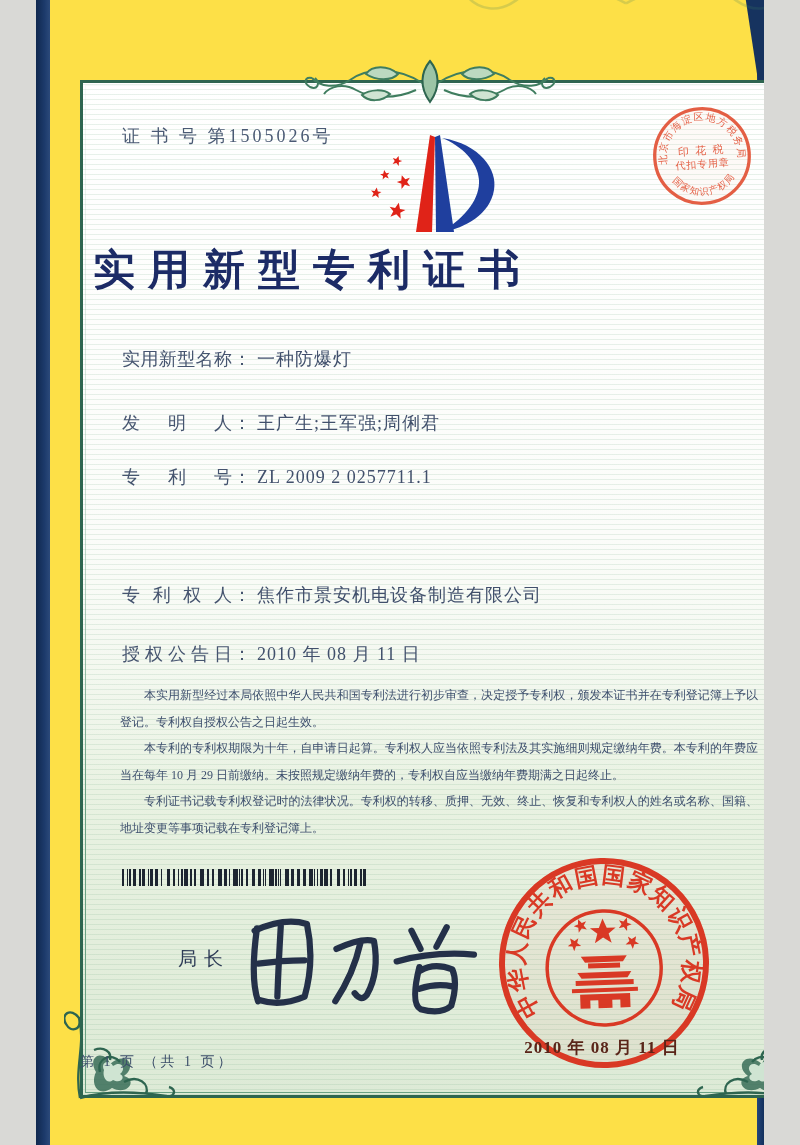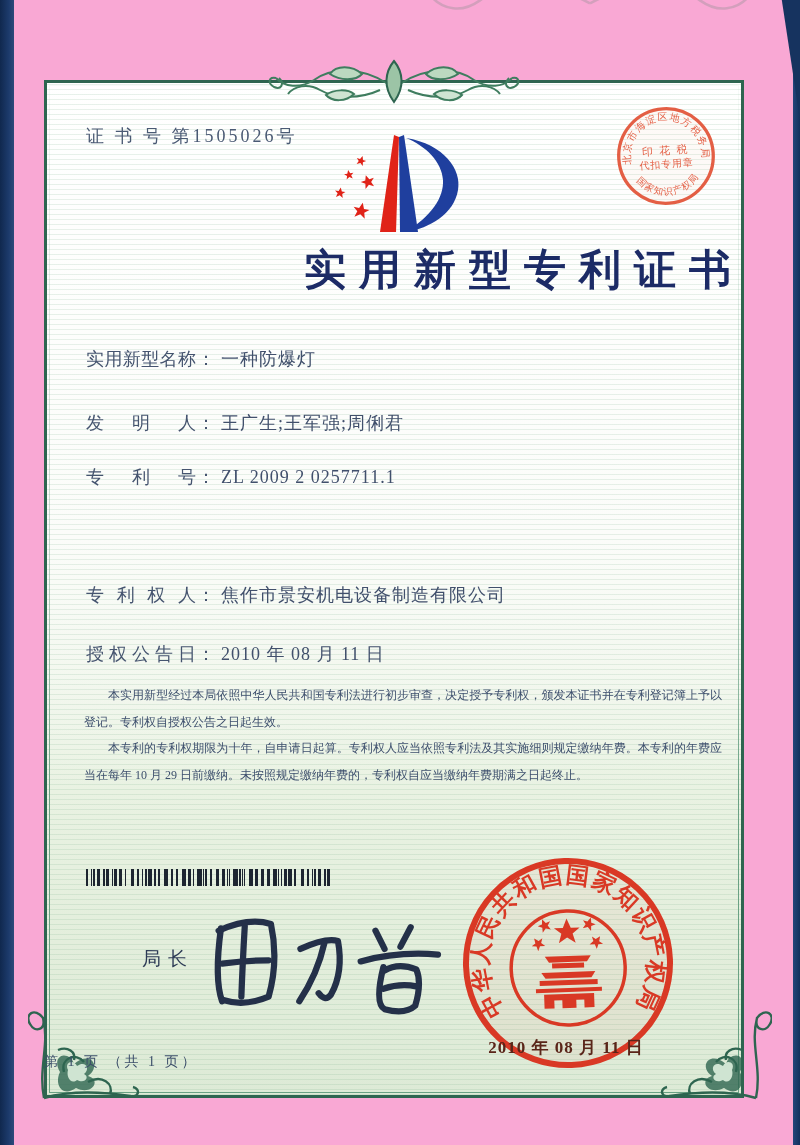--- a/index.html
+++ b/index.html
@@ -1,39 +1,39 @@
 <!DOCTYPE html>
 <html><head>
 <meta charset="utf-8">
 <style>
   html,body{margin:0;padding:0;background:#d9d9d6;}
   .page{
-    position:relative;width:800px;height:1145px;margin:0 auto;
-    background:#f9a8d4;overflow:hidden;
+    position:relative;width:728px;height:1145px;margin:0 auto;
+    background:#fde047;overflow:hidden;
     font-family:"Liberation Serif", serif;
   }
   
   .edge-left{position:absolute;left:0;top:0;width:14px;height:1145px;
     background:linear-gradient(90deg,#10284e,#1c3a6b 60%,#2c4a7a);}
   .edge-right{position:absolute;right:0;top:26px;width:7px;height:1119px;
     background:linear-gradient(270deg,#12305c,#24457a);}
   .edge-tr{position:absolute;right:0;top:0;width:26px;height:120px;
     background:#16335f;clip-path:polygon(100% 0,30% 0,100% 100%);}
   
   .frame{position:absolute;left:44px;top:80px;width:700px;height:1018px;
     border:3px solid #2e6550;box-sizing:border-box;
     background:linear-gradient(180deg,#fafbf7 0%,#f5f8f1 45%,#e9f2e2 70%,#ddead6 100%);}
   .frame::before{content:"";position:absolute;inset:2px;border:1px solid #6aa184;}
   .frame::after{content:"";position:absolute;inset:0;
     background:repeating-linear-gradient(0deg,rgba(110,170,130,.16) 0 1px,transparent 1px 5px),
                linear-gradient(180deg,rgba(255,255,255,.95) 0%,rgba(255,255,255,.6) 45%,rgba(255,255,255,0) 70%);}
   .orn{position:absolute;color:#356e55;}
   .content{position:absolute;inset:0;z-index:4;}
   .cert-no{position:absolute;left:86px;top:124px;font-size:18px;letter-spacing:3px;color:#4a5a74;}
-  .doc-title{position:absolute;left:44px;top:242px;width:700px;text-align:right;
+  .doc-title{position:absolute;left:44px;top:242px;width:700px;text-align:left;
     font-size:42px;font-weight:bold;letter-spacing:13px;text-indent:13px;color:#1c2b66;}
   .field{position:absolute;left:86px;font-size:18px;color:#45546f;white-space:nowrap;}
   .field .lab{display:inline-block;width:110px;text-align:justify;text-align-last:justify;color:#45546f;}
   .field .col{margin:0 6px 0 1px;}
   .field .val{letter-spacing:1px;color:#41506c;}
   .body-text{position:absolute;left:84px;top:682px;width:638px;
     font-size:12px;line-height:26.5px;color:#3d4f6d;text-align:justify;}
   .body-text p{margin:0;text-indent:2em;}
   .barcode{position:absolute;left:86px;top:869px;width:246px;height:17px;
     background:
@@ -153,20 +153,21 @@
     <div class="field" style="top:583px;">
       <span class="lab">专利权人</span><span class="col">：</span><span class="val">焦作市景安机电设备制造有限公司</span>
     </div>
     <div class="field" style="top:642px;">
       <span class="lab">授权公告日</span><span class="col">：</span><span class="val">2010 年 08 月 11 日</span>
     </div>
 
     <div class="body-text">
       <p>本实用新型经过本局依照中华人民共和国专利法进行初步审查，决定授予专利权，颁发本证书并在专利登记簿上予以登记。专利权自授权公告之日起生效。</p>
       <p>本专利的专利权期限为十年，自申请日起算。专利权人应当依照专利法及其实施细则规定缴纳年费。本专利的年费应当在每年 10 月 29 日前缴纳。未按照规定缴纳年费的，专利权自应当缴纳年费期满之日起终止。</p>
+      <p>专利证书记载专利权登记时的法律状况。专利权的转移、质押、无效、终止、恢复和专利权人的姓名或名称、国籍、地址变更等事项记载在专利登记簿上。</p>
     </div>
 
     <div class="barcode"></div>
 
     <div class="juzhang">局长</div>
 
     <svg class="sig" viewBox="0 0 220 104" fill="none" stroke="#243049" stroke-width="5.5" stroke-linecap="round" stroke-linejoin="round">
       <path d="M14,26 Q8,70 15,90"></path>
       <path d="M12,28 Q38,16 58,22 Q65,54 56,86 Q35,95 16,89"></path>
       <path d="M15,57 Q36,54 56,54"></path>

